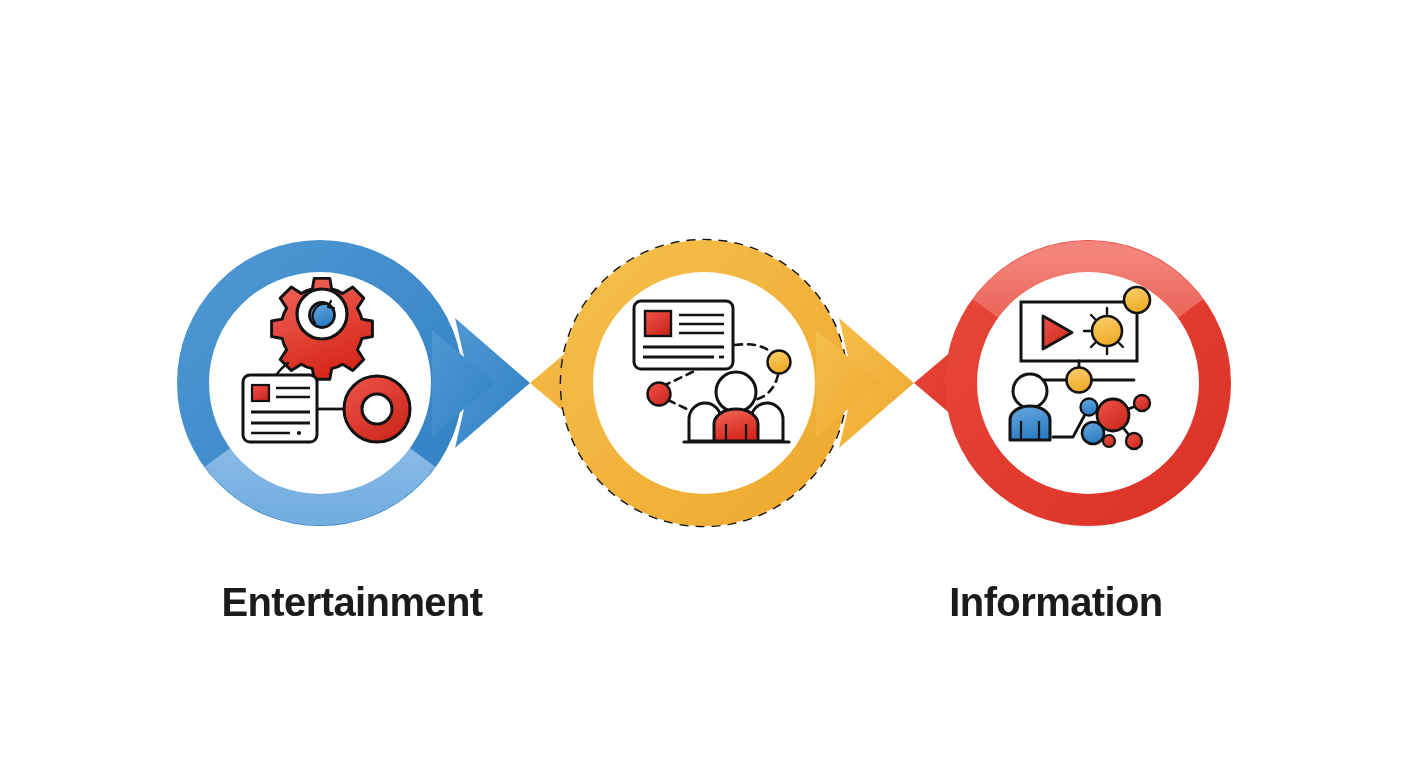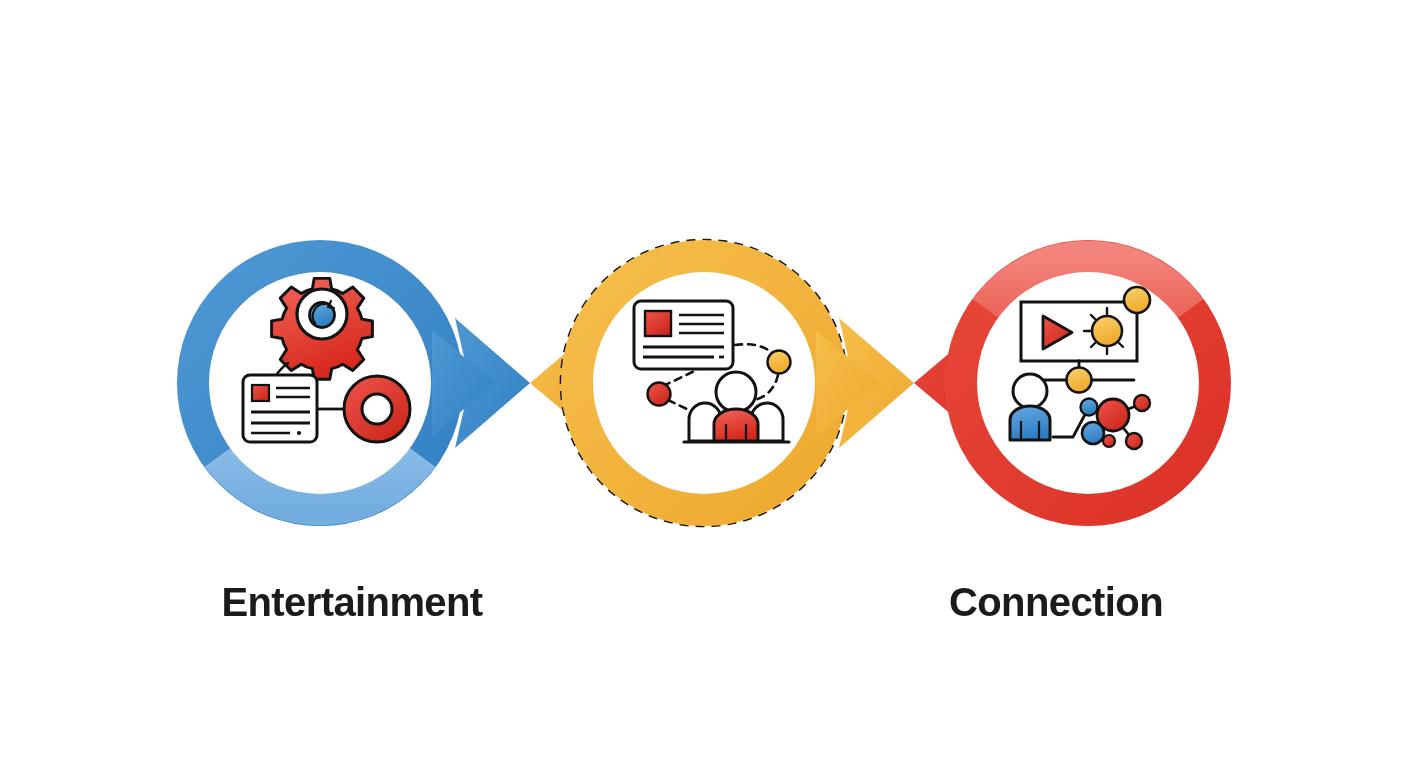--- a/index.html
+++ b/index.html
@@ -279,17 +279,17 @@
       </g>
 
     </g>
   </svg>
 
   <div class="label-row">
     <div class="label-cell">
       <span class="node-label">Entertainment</span>
     </div>
     <div class="label-cell">
-      <span class="node-label">Connection</span>
+      <span class="node-label">Information</span>
     </div>
   </div>
 
 </div>
 
 </body></html>

